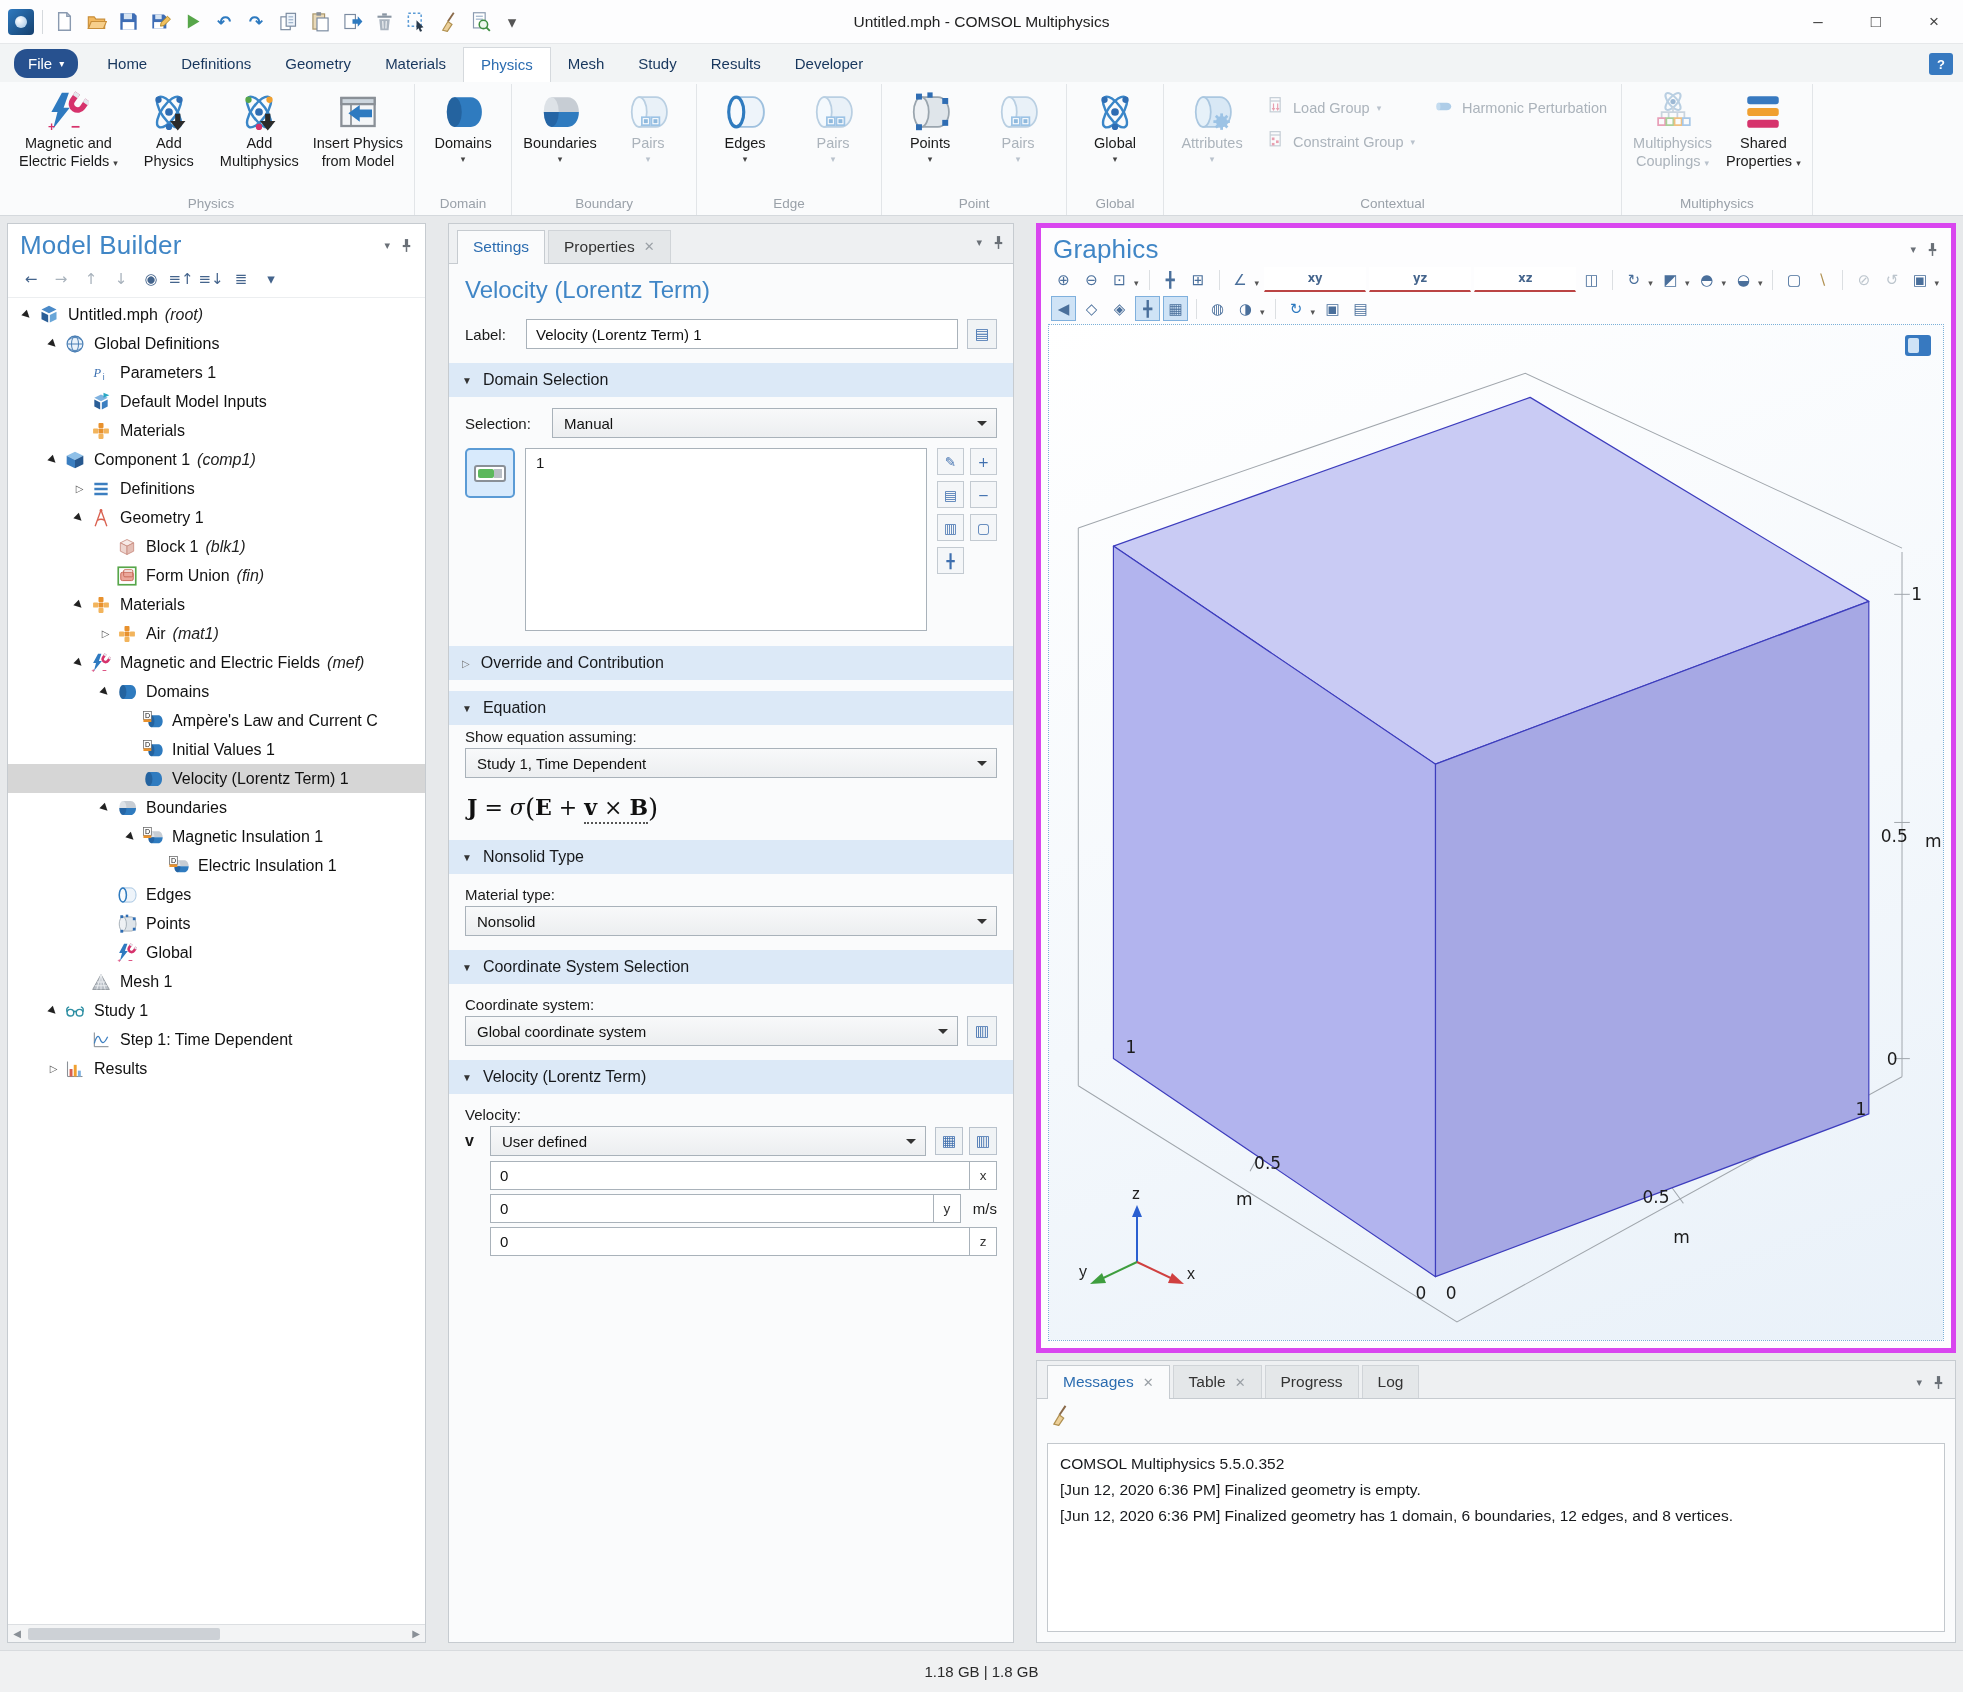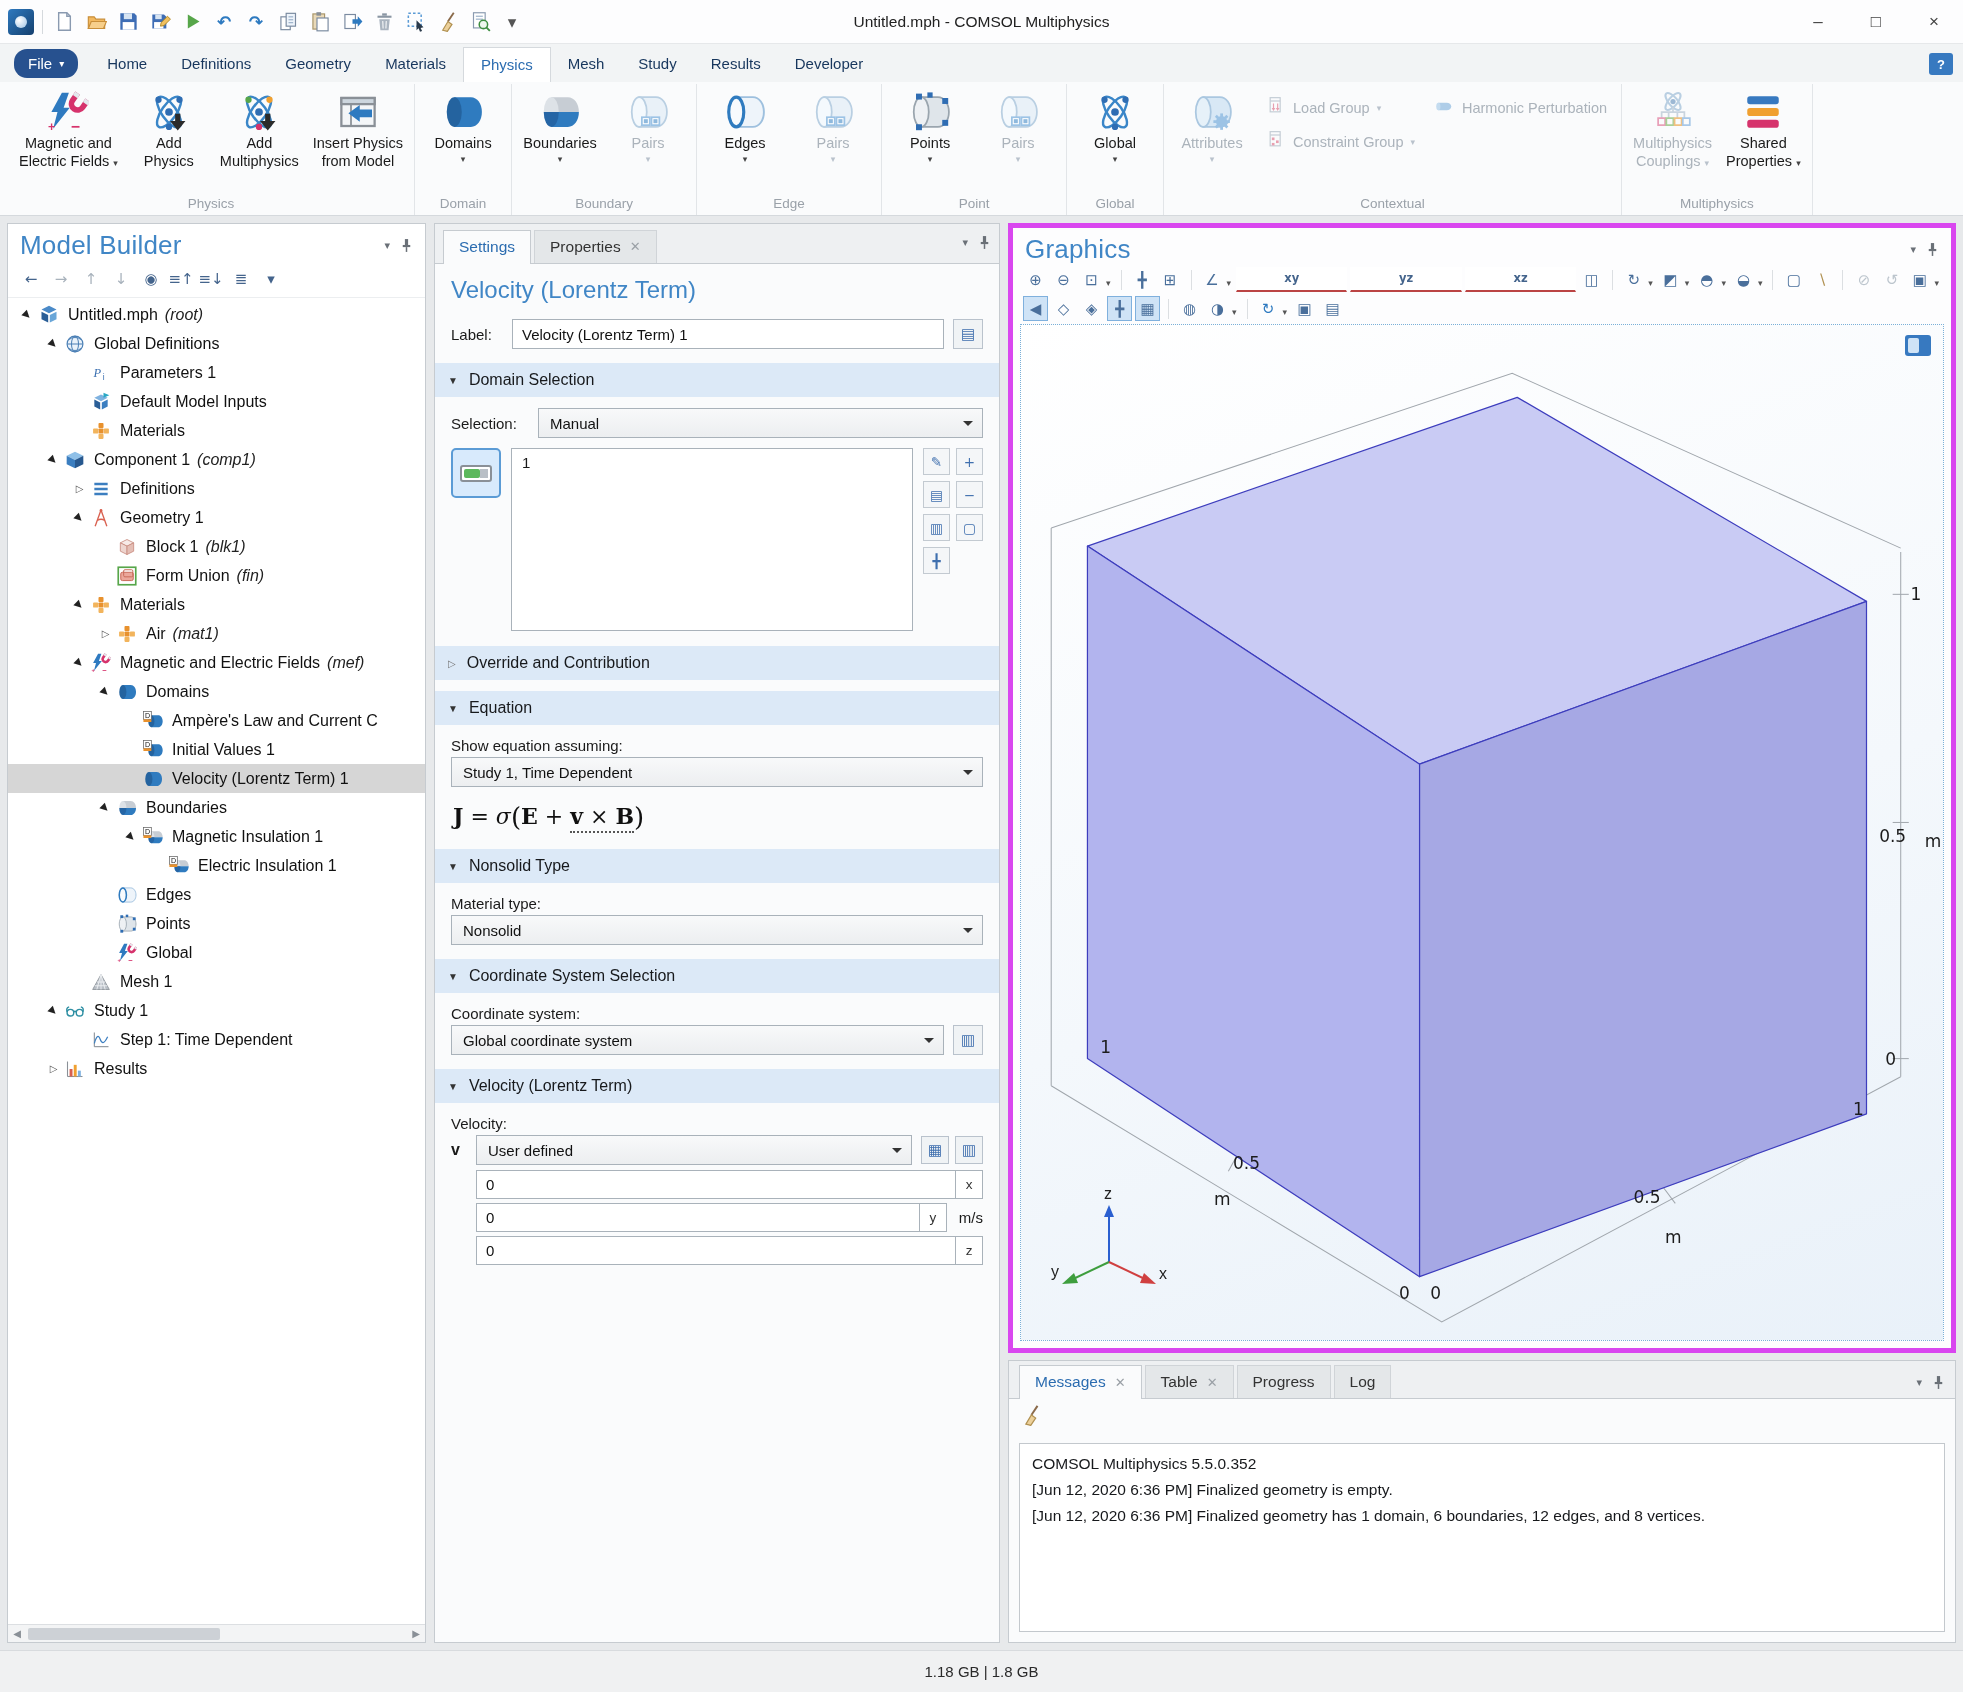--- a/index.html
+++ b/index.html
@@ -38,21 +38,21 @@
   .rlbl{font-size:14.5px;line-height:1.22;text-align:center;color:#1a1a1a;white-space:nowrap;}
   .rbtn .bcaret{font-size:9px;color:#444;line-height:1.4;}
   .rbtn.disabled .rlbl,.rstack-item.disabled .slbl{color:#abb3bb;}
   .rbtn.disabled .bcaret,.rstack-item.disabled .bcaret{color:#b9c2cc;}
   .rstack{display:flex;flex-direction:column;gap:11px;padding:12px 10px 0;}
   .rstack-item{display:flex;align-items:center;gap:7px;font-size:14.5px;white-space:nowrap;}
   .rstack-item svg{width:20px;height:20px;}
   .rstack-item .bcaret{font-size:9px;}
 
   
-  .main{position:absolute;top:216px;bottom:42px;left:0;right:0;background:#e7e9eb;display:flex;gap:8px;padding:7px;}
+  .main{position:absolute;top:216px;bottom:42px;left:0;right:0;background:#e7e9eb;display:flex;gap:22px;padding:7px;}
   .panel{background:#fff;border:1px solid #c6cbd0;display:flex;flex-direction:column;overflow:hidden;}
   .mb{width:419px;flex:0 0 auto;}
   .sett{width:566px;flex:0 0 auto;background:#fafbfc;}
   .rightcol{flex:1;display:flex;flex-direction:column;gap:7px;min-width:0;}
   .gfx{flex:1;border:5px solid #d946ef;background:#fdfdfe;}
   .msg{height:283px;flex:0 0 auto;background:#fafbfc;}
 
   .phead{display:flex;align-items:center;padding:6px 12px 0;}
   .ptitle{font-size:26px;font-weight:300;color:#4086c6;letter-spacing:.2px;}
   .pctrl{margin-left:auto;display:flex;gap:10px;align-items:center;color:#6a7077;}
@@ -1053,21 +1053,21 @@
 
         <div class="shead">
           <span class="tri col">▷</span>
           <span>Override and Contribution</span>
         </div>
 
         <div class="shead">
           <span class="tri">▼</span>
           <span>Equation</span>
         </div>
-        <div class="srow" style="margin-top:9px;padding-bottom:0">
+        <div class="srow" style="padding-bottom:0">
           <span class="cap">Show equation assuming:</span>
         </div>
         <div class="srow">
           <div class="dd">
             <span>Study 1, Time Dependent</span>
           </div>
         </div>
         <div class="eqline">
           <b>J</b>
           <span>=</span>

